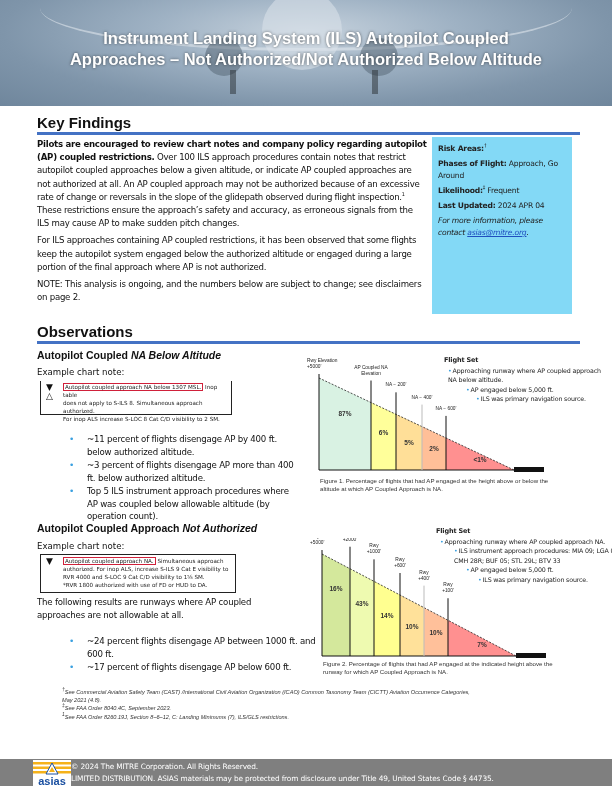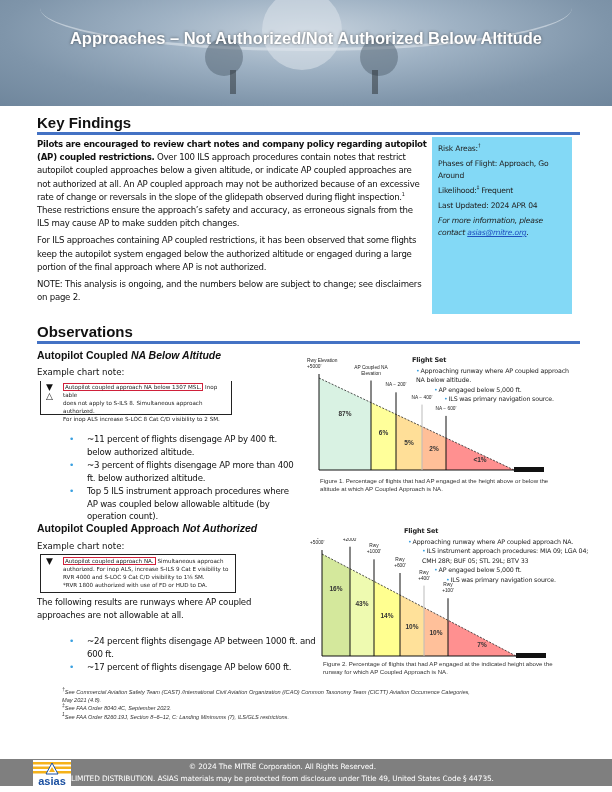--- a/index.html
+++ b/index.html
@@ -18,61 +18,62 @@
   .section-h { position: absolute; left: 37px; font-weight: bold; font-size: 15px; color: #111; }
   .rule { position: absolute; left: 37px; width: 543px; height: 3px; background: #4472c4; }
 
   .body-text { position: absolute; left: 37px; width: 390px; font-family: "DejaVu Sans", sans-serif; font-size: 8.6px; line-height: 13.2px; color: #111; letter-spacing: -0.25px; }
   .body-text p { margin: 0 0 4px 0; }
   .body-text b { font-weight: bold; }
   sup { font-size: 5px; vertical-align: super; line-height: 0; }
 
   .risk { position: absolute; left: 432px; top: 137px; width: 140px; height: 177px; background: #83d9f6; font-family: "DejaVu Sans", sans-serif; font-size: 7.6px; line-height: 12px; color: #222; padding: 6px 6px; box-sizing: border-box; letter-spacing: -0.2px; }
   .risk p { margin: 0 0 3px 0; }
-  .risk b { font-weight: normal; }
+  .risk b { font-weight: bold; }
   .risk .more { font-style: italic; }
   .risk a { color: #1f4fbf; text-decoration: underline; }
 
   .sub-h { position: absolute; left: 37px; font-weight: bold; font-size: 10.5px; color: #111; }
   .sub-h i { font-style: italic; text-align: center; }
   .label { position: absolute; left: 37px; font-family: "DejaVu Sans", sans-serif; font-size: 8.6px; color: #111; }
   .note-box { position: absolute; left: 40px; border: 1px solid #222; background: #fff; font-family: "DejaVu Sans", sans-serif; font-size: 5.6px; line-height: 8px; color: #222; padding: 2px 4px 2px 22px; box-sizing: border-box; }
   .note-box .hl { border: 1.5px solid #d0203a; padding: 0 1px; }
   .note-box .sym { position: absolute; left: 5px; top: 2px; font-size: 9px; line-height: 9px; color: #111; }
   ul.bl { position: absolute; margin: 12px; padding: 0; list-style: none; font-family: "DejaVu Sans", sans-serif; font-size: 8.6px; line-height: 12.5px; color: #111; letter-spacing: -0.2px; }
   ul.bl li { position: relative; padding-left: 18px; margin-bottom: 1px; }
   ul.bl li::before { content: "\2022"; position: absolute; left: 0; top: 0; color: #3aa0e0; font-size: 9px; }
   .plain { position: absolute; left: 37px; font-family: "DejaVu Sans", sans-serif; font-size: 8.6px; line-height: 12.5px; color: #111; width: 260px; letter-spacing: -0.2px; }
 
   .chart { position: absolute; }
   .chart text { font-family: "Liberation Sans", sans-serif; }
-  .fs { position: absolute; font-family: "DejaVu Sans", sans-serif; font-size: 6.3px; line-height: 9.6px; color: #222; letter-spacing: -0.15px; }
+  .fs { position: absolute; font-family: "DejaVu Sans", sans-serif; font-size: 6.3px; line-height: 9.6px; color: #222; letter-spacing: -0.15px; margin-left: 32px; }
   .fs .t { font-weight: bold; font-size: 6.5px; }
   .fs .bi { position: relative; }
   .fs .bi::before { content: "\2022"; color: #3aa0e0; margin-right: 1px; }
   .caption { position: absolute; font-family: "Liberation Sans", sans-serif; font-size: 6.1px; line-height: 8px; color: #333; }
 
   .footnotes { position: absolute; left: 62px; top: 688px; width: 520px; font-family: "Liberation Sans", sans-serif; font-style: italic; font-size: 5.6px; line-height: 8.2px; color: #333; }
   .footnotes div { white-space: nowrap; }
 
   .footer { position: absolute; left: 0; top: 759px; width: 612px; height: 27px; background: #7f7f7f; }
-  .footer .txt { position: absolute; left: 71px; top: 2px; font-family: "DejaVu Sans", sans-serif; font-size: 7.4px; line-height: 11.5px; color: #ffffff; letter-spacing: -0.15px; text-align: center; }
+  .footer .txt { position: absolute; left: 71px; top: 2px; font-family: "DejaVu Sans", sans-serif; font-size: 7.4px; line-height: 11.5px; color: #ffffff; letter-spacing: -0.15px; }
   .logo { position: absolute; left: 33px; top: 760px; width: 38px; height: 26px; }
 </style>
 </head>
 <body>
 
 <div class="hero">
   <div class="wing"></div>
   <div class="fuse"></div>
   <div class="eng1"></div>
   <div class="eng2"></div>
   <div class="gear1"></div>
   <div class="gear2"></div>
   <div class="hero-title">
+    <div>Instrument Landing System (ILS) Autopilot Coupled</div>
     <div>Approaches – Not Authorized/Not Authorized Below Altitude</div>
   </div>
 </div>
 
 <div class="section-h" style="top:114px;">Key Findings</div>
 <div class="rule" style="top:132px;"></div>
 
 <div class="body-text" style="top:138px;">
   <p><b>Pilots are encouraged to review chart notes and company policy regarding autopilot (AP) coupled restrictions.</b><span> Over 100 ILS approach procedures contain notes that restrict autopilot coupled approaches below a given altitude, or indicate AP coupled approaches are not authorized at all. An AP coupled approach may not be authorized because of an excessive rate of change or reversals in the slope of the glidepath observed during flight inspection.</span><sup>1</sup><span> These restrictions ensure the approach’s safety and accuracy, as erroneous signals from the ILS may cause AP to make sudden pitch changes.</span></p>
   <p>For ILS approaches containing AP coupled restrictions, it has been observed that some flights keep the autopilot system engaged below the authorized altitude or engaged during a large portion of the final approach where AP is not authorized.</p>

